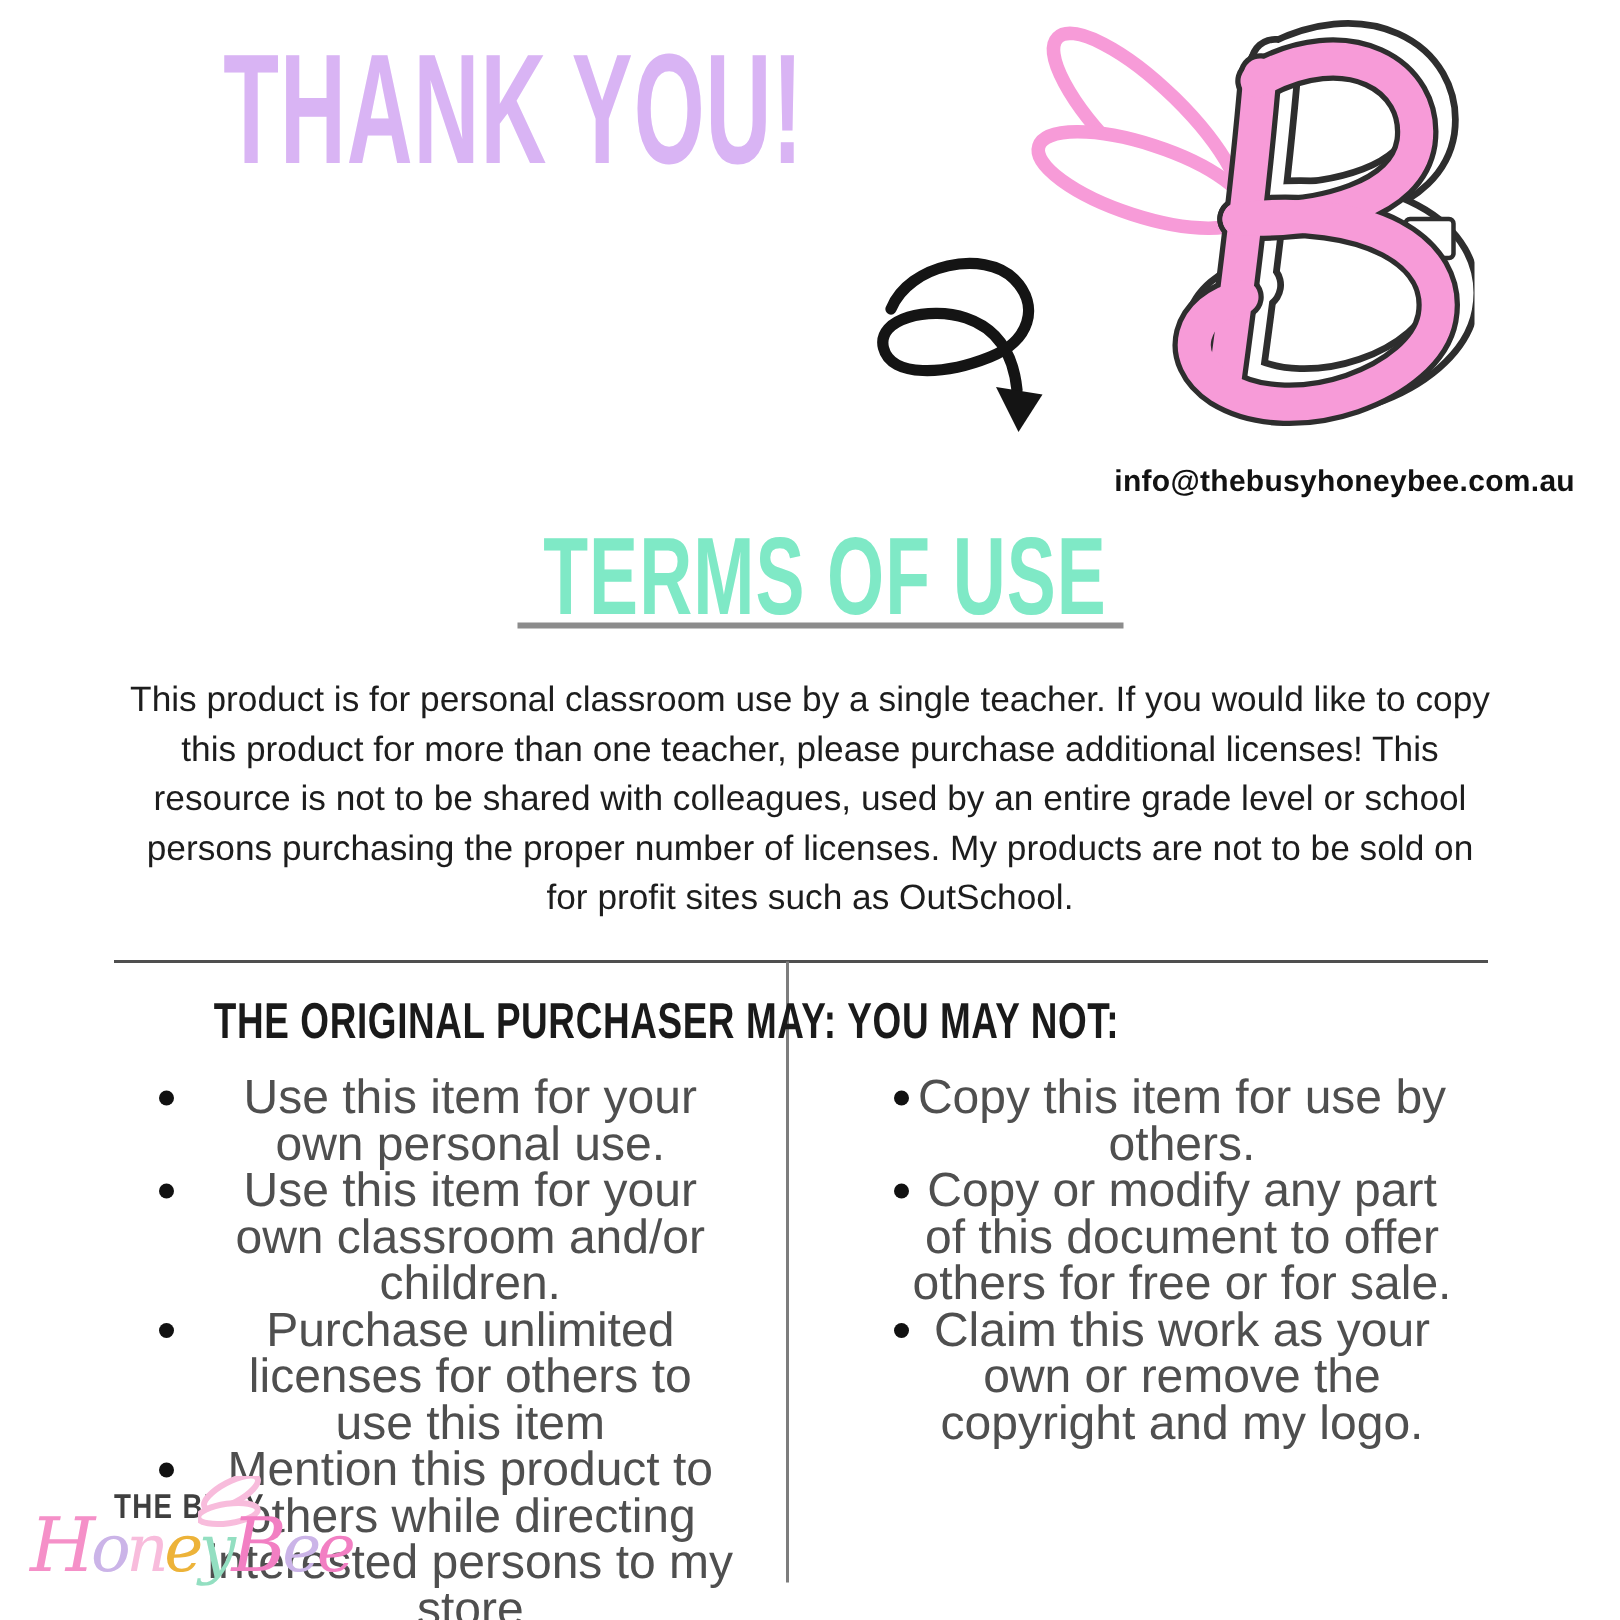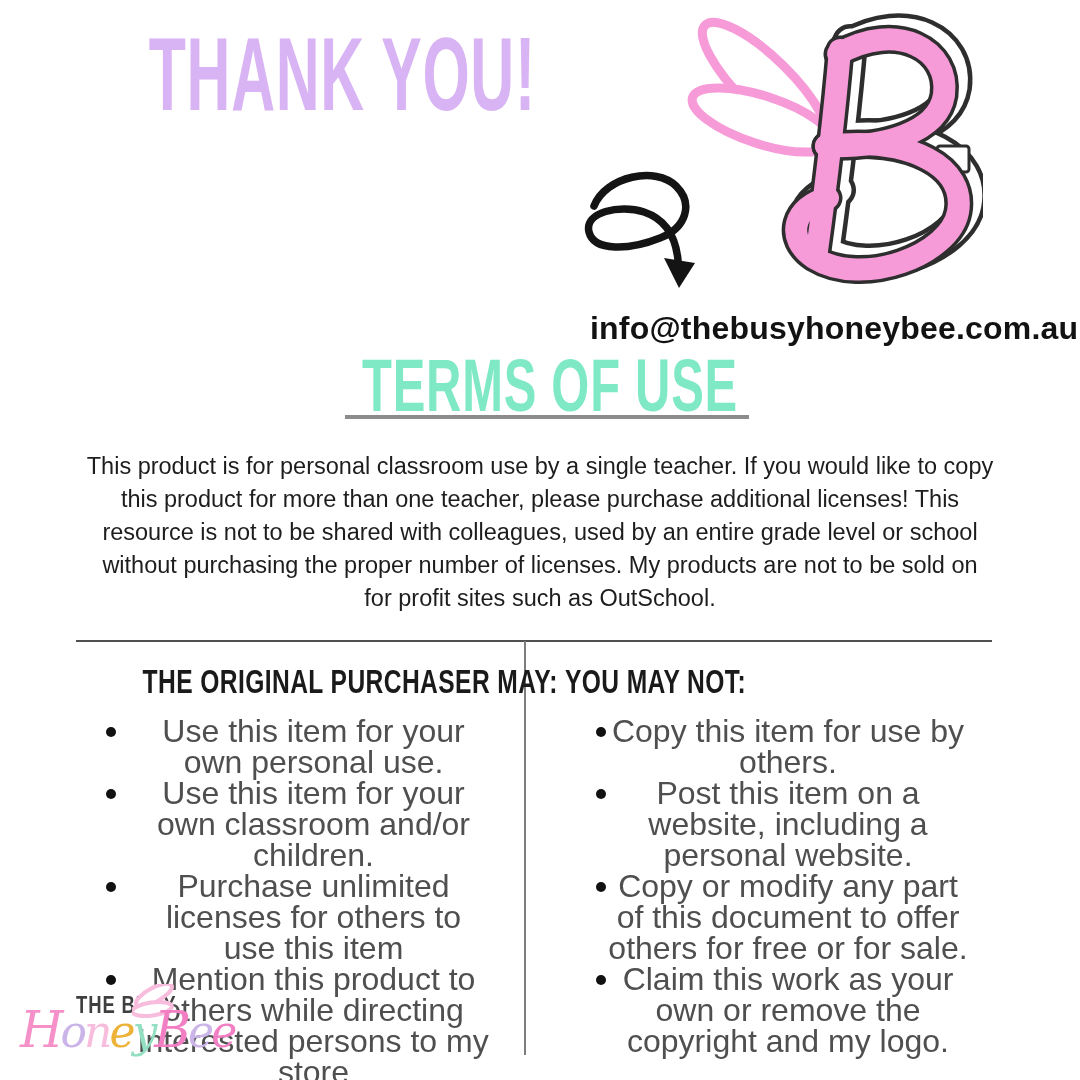--- a/index.html
+++ b/index.html
@@ -19,21 +19,21 @@
   }
   .thank-body{
     position:absolute;left:35px;top:127px;width:560px;text-align:center;
     font-size:26px;line-height:35px;color:var(--ink);
   }
   .thank-body .ln{white-space:nowrap;}
   .arrow-doodle{position:absolute;left:578px;top:166px;width:135px;height:125px;}
   .bee-monogram{position:absolute;left:648px;top:0px;width:335px;height:300px;}
   .email-line{
     position:absolute;left:590px;top:310px;width:460px;text-align:right;
-    font-size:32px;font-weight:bold;color:#121212;letter-spacing:0.2px;white-space:nowrap;
+    font-size:20px;font-weight:bold;color:#121212;letter-spacing:0.2px;white-space:nowrap;
   }
   
   .terms-title{
     position:absolute;left:280px;top:348px;width:540px;height:70px;text-align:center;white-space:nowrap;
   }
   .terms-title .big{
     display:inline-block;font-weight:bold;font-size:68px;line-height:68px;
     color:var(--mint);transform:scale(0.72,1.08);transform-origin:center top;letter-spacing:1px;
   }
   .terms-underline{
@@ -142,21 +142,21 @@
 
   <div class="terms-title">
     <span class="big">TERMS OF USE</span>
   </div>
   <div class="terms-underline"></div>
 
   <div class="terms-body">
     <div class="ln">This product is for personal classroom use by a single teacher. If you would like to copy</div>
     <div class="ln">this product for more than one teacher, please purchase additional licenses! This</div>
     <div class="ln">resource is not to be shared with colleagues, used by an entire grade level or school</div>
-    <div class="ln">without purchasing the proper number of licenses. My products are not to be sold on</div>
+    <div class="ln">persons purchasing the proper number of licenses. My products are not to be sold on</div>
     <div class="ln">for profit sites such as OutSchool.</div>
   </div>
 
   <div class="h-divider"></div>
   <div class="v-divider"></div>
 
   <div class="col-title left">
     <span class="cond">THE ORIGINAL PURCHASER MAY:</span>
   </div>
   <ul class="bullet-list left">
@@ -178,24 +178,20 @@
     </li>
   </ul>
 
   <div class="col-title right">
     <span class="cond">YOU MAY NOT:</span>
   </div>
   <ul class="bullet-list right">
     <li>
       <span class="dot"></span>
       <span class="txt">Copy this item for use by others.</span>
-    </li>
-    <li>
-      <span class="dot"></span>
-      <span class="txt">Post this item on a website, including a personal website.</span>
     </li>
     <li>
       <span class="dot"></span>
       <span class="txt">Copy or modify any part of this document to offer others for free or for sale.</span>
     </li>
     <li>
       <span class="dot"></span>
       <span class="txt">Claim this work as your own or remove the copyright and my logo.</span>
     </li>
   </ul>

